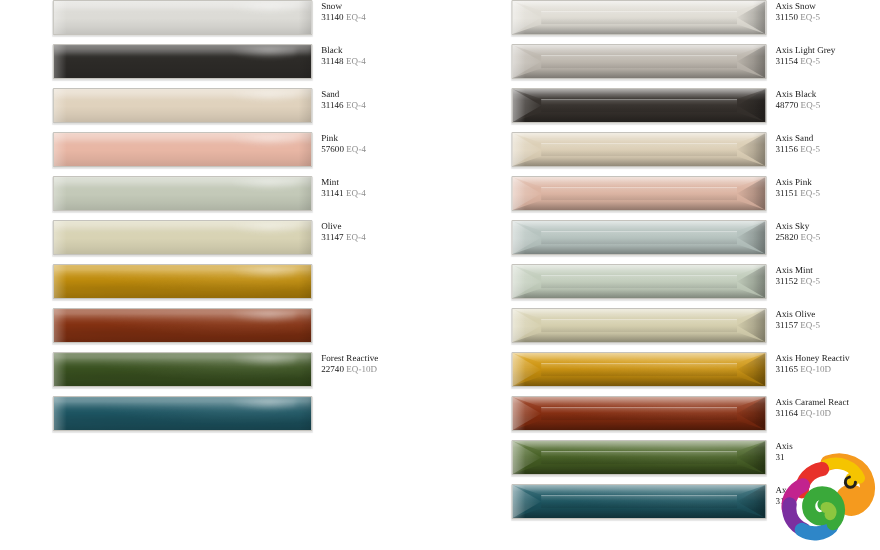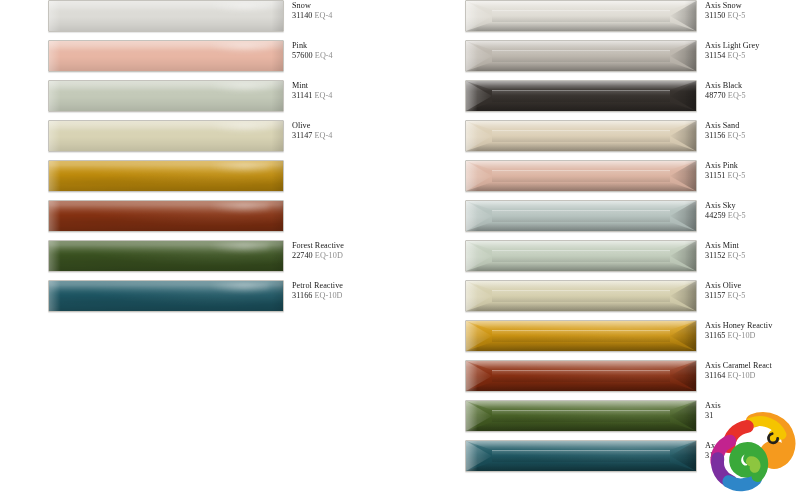--- a/index.html
+++ b/index.html
@@ -170,20 +170,46 @@
           <div class="gloss"></div>
           <div class="edge"></div>
         </div>
         <div class="label">
           <span class="nm">Snow</span>
           <span class="cd"><span>31140</span> <span class="suf">EQ-4</span></span>
         </div>
       </div>
       <div class="swatch-row">
         <div class="tile">
+          <div class="base" style="background: rgb(44, 42, 39);"></div>
+          <div class="sheen"></div>
+          <div class="hspot"></div>
+          <div class="gloss"></div>
+          <div class="edge"></div>
+        </div>
+        <div class="label">
+          <span class="nm">Black</span>
+          <span class="cd"><span>31148</span> <span class="suf">EQ-4</span></span>
+        </div>
+      </div>
+      <div class="swatch-row">
+        <div class="tile">
+          <div class="base" style="background: rgb(224, 210, 189);"></div>
+          <div class="sheen"></div>
+          <div class="hspot"></div>
+          <div class="gloss"></div>
+          <div class="edge"></div>
+        </div>
+        <div class="label">
+          <span class="nm">Sand</span>
+          <span class="cd"><span>31146</span> <span class="suf">EQ-4</span></span>
+        </div>
+      </div>
+      <div class="swatch-row">
+        <div class="tile">
           <div class="base" style="background: rgb(232, 182, 164);"></div>
           <div class="sheen"></div>
           <div class="hspot"></div>
           <div class="gloss"></div>
           <div class="edge"></div>
         </div>
         <div class="label">
           <span class="nm">Pink</span>
           <span class="cd"><span>57600</span> <span class="suf">EQ-4</span></span>
         </div>
@@ -250,24 +276,20 @@
       </div>
       <div class="swatch-row">
         <div class="tile reactive">
           <div class="base" style="background: rgb(31, 90, 104);"></div>
           <div class="mottle"></div>
           <div class="sheen"></div>
           <div class="hspot"></div>
           <div class="gloss"></div>
           <div class="edge"></div>
         </div>
-        <div class="label">
-          <span class="nm">Petrol Reactive</span>
-          <span class="cd"><span>31166</span> <span class="suf">EQ-10D</span></span>
-        </div>
       </div>
     </div>
   <div id="col-right" class="column">
       <div class="swatch-row">
         <div class="tile bevel">
           <div class="base" style="background: rgb(223, 220, 212);"></div>
           <div class="bev-face"></div>
           <div class="bev-l"></div>
           <div class="bev-r"></div>
           <div class="bev-t"></div>
@@ -356,21 +378,21 @@
           <div class="bev-l"></div>
           <div class="bev-r"></div>
           <div class="bev-t"></div>
           <div class="bev-b"></div>
           <div class="bev-line"></div>
           <div class="gloss"></div>
           <div class="edge"></div>
         </div>
         <div class="label">
           <span class="nm">Axis Sky</span>
-          <span class="cd"><span>44259</span> <span class="suf">EQ-5</span></span>
+          <span class="cd"><span>25820</span> <span class="suf">EQ-5</span></span>
         </div>
       </div>
       <div class="swatch-row">
         <div class="tile bevel">
           <div class="base" style="background: rgb(194, 205, 188);"></div>
           <div class="bev-face"></div>
           <div class="bev-l"></div>
           <div class="bev-r"></div>
           <div class="bev-t"></div>
           <div class="bev-b"></div>

